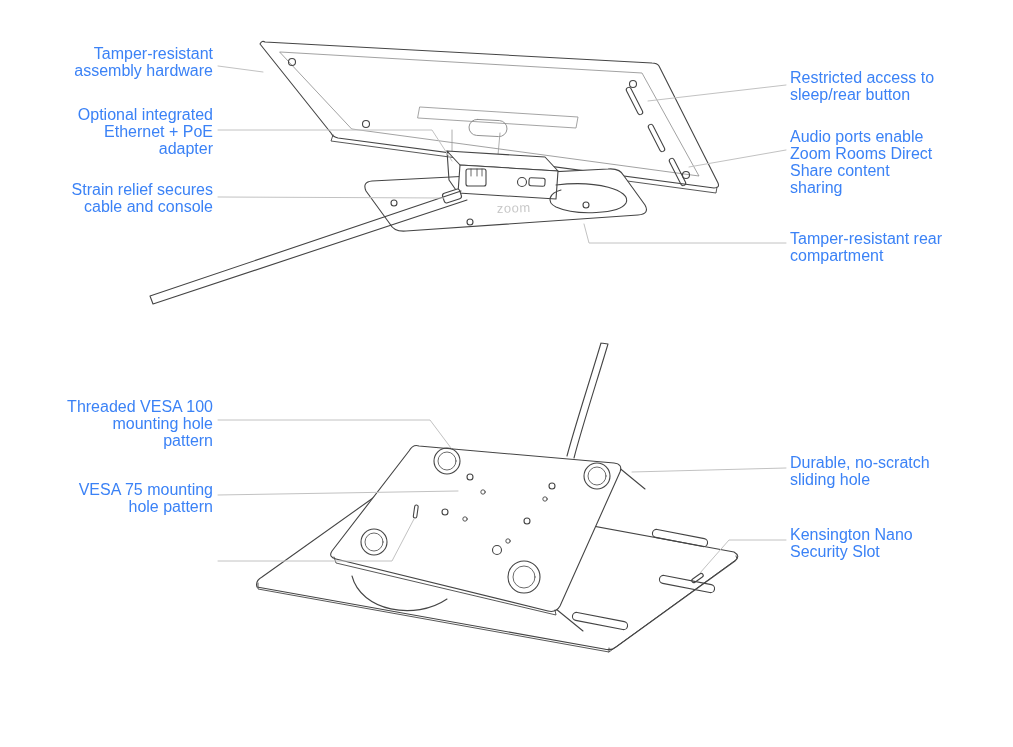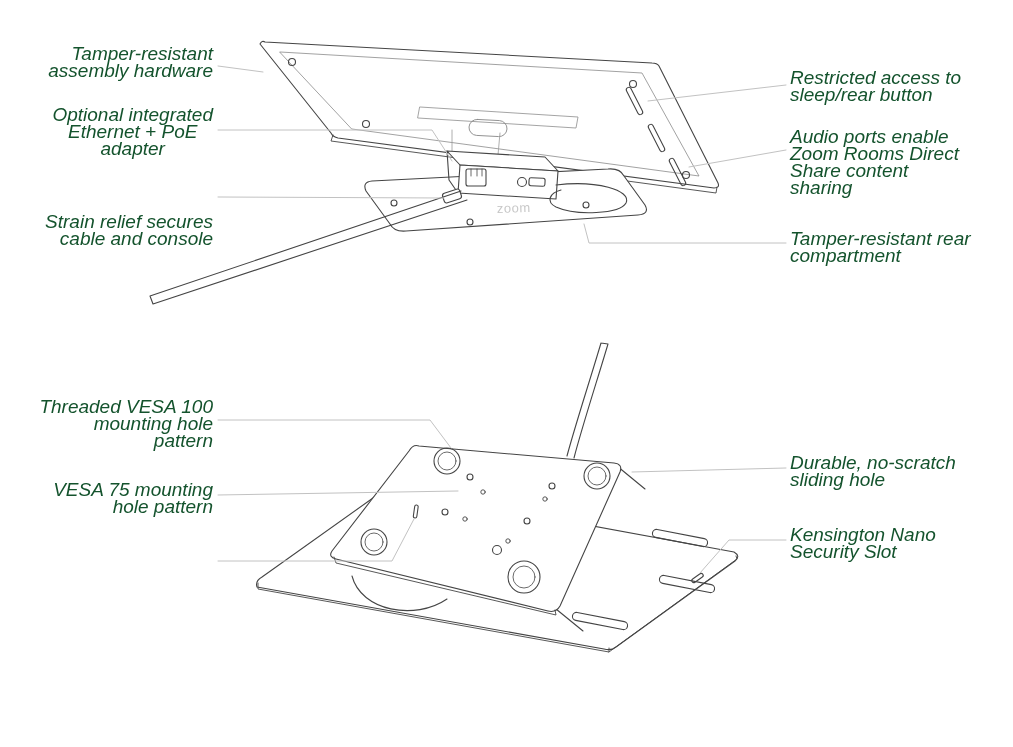--- a/index.html
+++ b/index.html
@@ -10,25 +10,24 @@
     background: #ffffff;
     overflow: hidden;
     font-family: "Liberation Sans", sans-serif;
   }
   #line-art {
     position: absolute;
     left: 0; top: 0;
   }
   .label {
     position: absolute;
-    font-size: 19px;
+    font-size: 16px;
     line-height: 17px;
-    color: #14532d;
+    color: #3b82f6;
     white-space: pre-line;
-    font-style: italic;
   }
   .label.align-right { text-align: right; }
   .label.align-left  { text-align: left; }
 </style>
 </head>
 <body>
 
 <div id="canvas">
 
   <svg id="line-art" width="1013" height="747" viewBox="0 0 1013 747">
@@ -139,24 +138,24 @@
       <polyline points="218,420 430,420 451,448"></polyline>
       <polyline points="218,495 458,491"></polyline>
       <polyline points="218,561 392,561 414,519"></polyline>
       <polyline points="786,468 632,472"></polyline>
       <polyline points="786,540 729,540 700,573"></polyline>
     </g>
   </svg>
 
   <div class="label align-right" style="right:800px; top:45px;">Tamper-resistant
 assembly hardware</div>
-  <div class="label align-right" style="right:800px; top:106px;text-align:center;">Optional integrated
+  <div class="label align-right" style="right:800px; top:106px;">Optional integrated
 Ethernet + PoE
 adapter</div>
-  <div class="label align-right" style="right:800px; top:181px;margin-top:32px;">Strain relief secures
+  <div class="label align-right" style="right:800px; top:181px;">Strain relief secures
 cable and console</div>
 
   <div class="label align-left" style="left:790px; top:69px;">Restricted access to
 sleep/rear button</div>
   <div class="label align-left" style="left:790px; top:128px;">Audio ports enable
 Zoom Rooms Direct
 Share content
 sharing</div>
   <div class="label align-left" style="left:790px; top:230px;">Tamper-resistant rear
 compartment</div>

